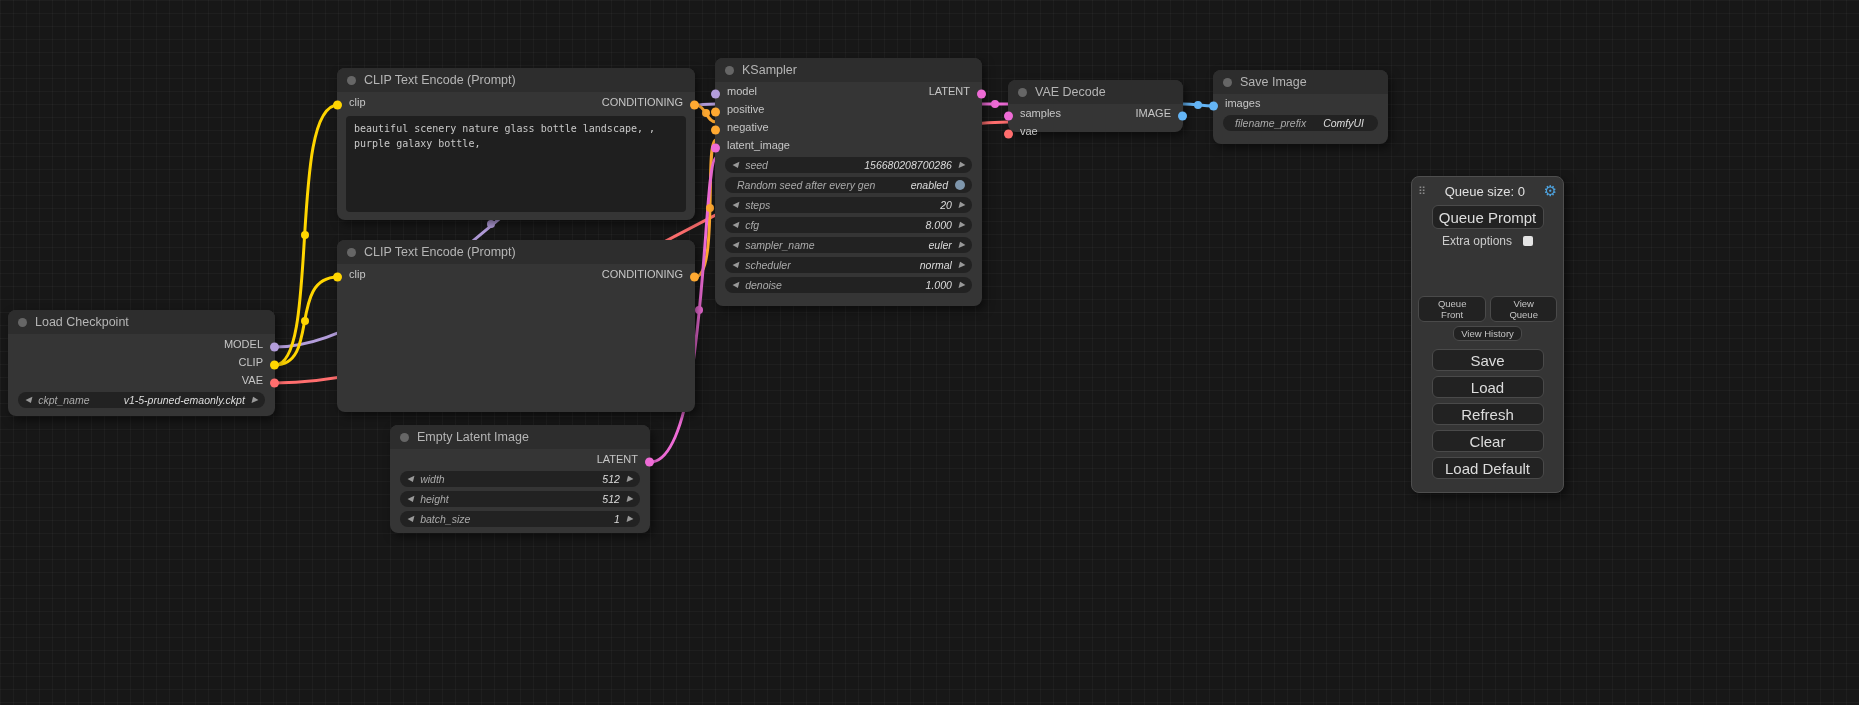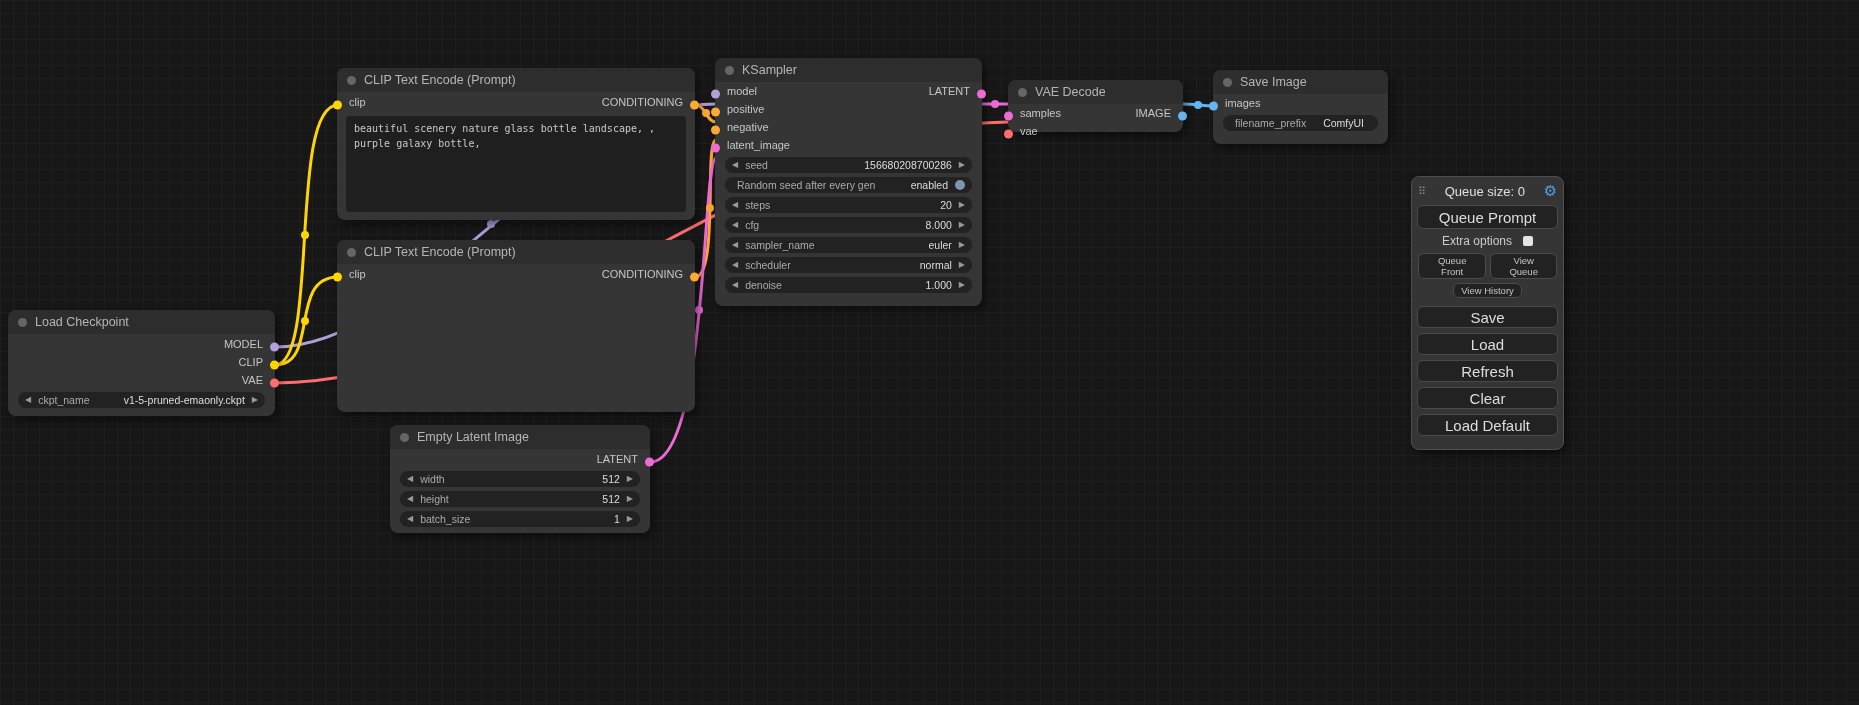--- a/index.html
+++ b/index.html
@@ -33,21 +33,21 @@
     padding:0 12px; font-size:11px; color:#c6c6c6;
   }
   .grow { flex:1; }
   .dot { position:absolute; width:9px; height:9px; border-radius:50%; top:50%; transform:translateY(-50%); }
   .dot.left { left:-4px; } .dot.right { right:-4px; }
   .dot-model{background:#B39DDB} .dot-clip{background:#FFD500} .dot-vae{background:#FF6E6E}
   .dot-cond{background:#FFA931} .dot-latent{background:#EE6BD6} .dot-image{background:#64B5F6}
 
   .widget {
     position:relative; height:16px; margin:0 10px 4px; background:#222; border-radius:8px;
-    display:flex; align-items:center; padding:0 7px; font-size:10.5px; color:#aaa;
+    display:flex; align-items:center; padding:0 7px; font-size:10.5px; color:#aaa;font-style:italic;
   }
   .widget .arrow { color:#999; font-size:8px; line-height:1; cursor:pointer; }
   .widget .wlabel { margin-left:7px; white-space:nowrap; }
   .widget.no-arrows .wlabel { margin-left:5px; }
   .widget .wvalue { margin-right:7px; color:#ddd; white-space:nowrap; }
   .widget.no-arrows .wvalue { }
   .toggle-dot { width:10px; height:10px; border-radius:50%; background:#7E96AC; flex:0 0 auto; }
 
   .prompt-text {
     position:absolute; left:9px; right:9px; top:48px; bottom:8px;
@@ -64,26 +64,26 @@
   }
   .qp-header { width:100%; display:flex; align-items:center; margin-bottom:5px; }
   .qp-handle { color:#8a8a8a; font-size:11px; cursor:grab; }
   .qp-title { flex:1; text-align:center; font-size:13px; color:#e0e0e0; }
   .qp-gear { color:#4DA3E0; font-size:15px; cursor:pointer; }
   .btn {
     background:#222; border:1px solid #4a4a4a; border-radius:6px; color:#ddd;
     text-align:center; cursor:pointer; font-family:inherit;
     display:flex; align-items:center; justify-content:center;
   }
-  .btn-big { width:141px; height:22px; font-size:15px; margin-bottom:5px; }
+  .btn-big { width:112px; height:22px; font-size:15px; margin-bottom:5px; }
   .btn-queue { height:24px; margin-bottom:3px; }
   .qp-extra { display:flex; align-items:center; gap:11px; margin:2px 0 5px; }
   .qp-extra-label { font-size:12px; color:#ccc; }
   .qp-checkbox { width:10px; height:10px; background:#e4e4e4; border-radius:2px; cursor:pointer; }
-  .qp-smallrow { display:flex; gap:4px; margin-bottom:4px; }
+  .qp-smallrow { display:flex; gap:4px; margin-bottom:4px;margin-top:43px; }
   .btn-small { font-size:9.5px; padding:1px 7px; color:#c5c5c5; }
   .qp-gap { height:8px; }
 </style>
 </head>
 <body>
 
 <div class="canvas">
 
   <svg class="wires" width="1859" height="705" viewBox="0 0 1859 705">
     <path d="M 275 347 C 420 347 560 104 716 104" stroke="#B39DDB"></path>

